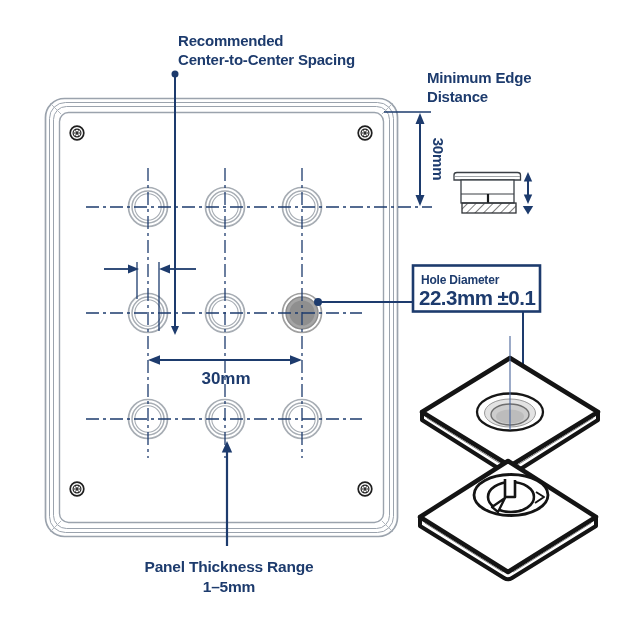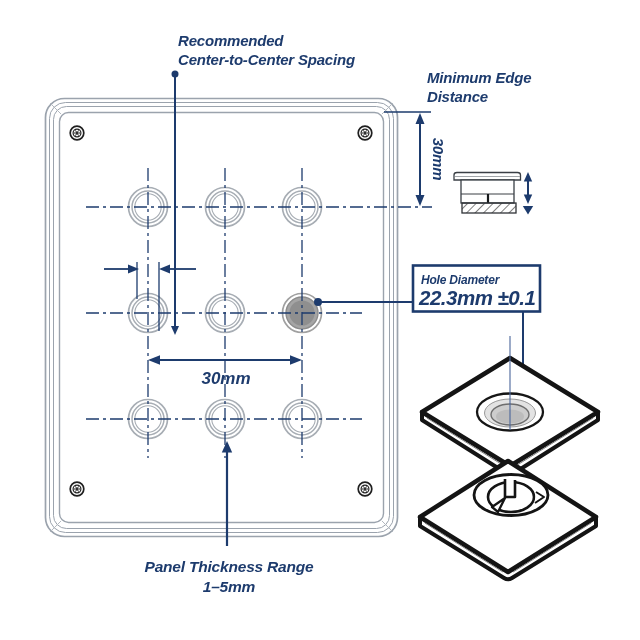--- a/index.html
+++ b/index.html
@@ -1,16 +1,16 @@
 <!DOCTYPE html>
 <html><head>
 <meta charset="utf-8">
 <style>
   html,body{margin:0;padding:0;background:#ffffff;}
-  #stage{position:relative;width:640px;height:640px;background:#ffffff;overflow:hidden;font-style:italic;}
+  #stage{position:relative;width:640px;height:640px;background:#ffffff;overflow:hidden;}
   svg{display:block;}
   .lbl{font-family:"Liberation Sans",sans-serif;font-weight:700;fill:#1d3b6d;}
   .lbl15{font-size:15px;letter-spacing:-0.2px;}
   .lbl12{font-size:12px;letter-spacing:-0.2px;}
   .lbl20{font-size:20.5px;letter-spacing:-0.5px;}
   .lbl17{font-size:17px;}
   .panelline{stroke:#9ba3ad;fill:none;}
   .holering{stroke:#a7adb4;fill:none;}
   .navy{stroke:#1d3b6d;}
   .navyfill{fill:#1d3b6d;}

